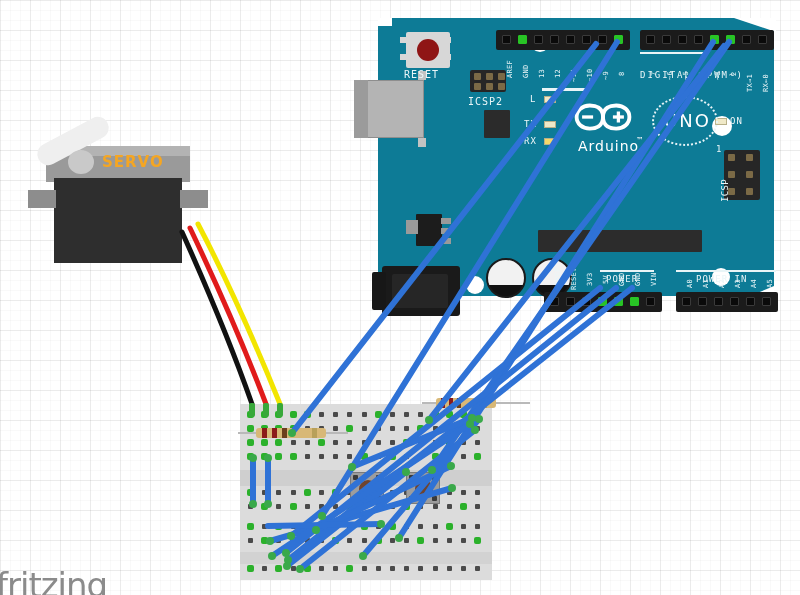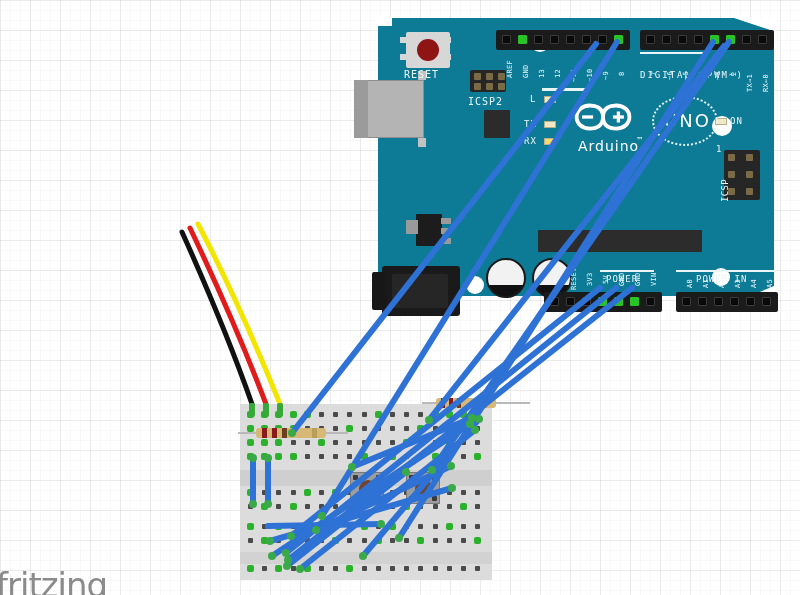--- a/index.html
+++ b/index.html
@@ -305,20 +305,30 @@
     <div class="pinlbl" style="left:308px;top:270px;">A0</div>
     <div class="pinlbl" style="left:324px;top:270px;">A1</div>
     <div class="pinlbl" style="left:340px;top:270px;">A2</div>
     <div class="pinlbl" style="left:356px;top:270px;">A3</div>
     <div class="pinlbl" style="left:372px;top:270px;">A4</div>
     <div class="pinlbl" style="left:388px;top:270px;">A5</div>
     <div class="whiteline" style="left:298px;top:252px;width:100px;"></div>
     <div class="sectlbl" style="left:318px;top:256px;font-size:9px;letter-spacing:1px;">POWER IN</div>
   </div>
 
+  <div class="abs" id="servo">
+    <div class="servo-top" style="left:18px;top:18px;width:144px;height:36px;"></div>
+    <div class="servo-top" style="left:18px;top:18px;width:144px;height:10px;background:#b3b3b3;"></div>
+    <div class="servo-body" style="left:26px;top:50px;width:128px;height:85px;"></div>
+    <div class="servo-tab" style="left:0px;top:62px;width:28px;height:18px;"></div>
+    <div class="servo-tab" style="left:152px;top:62px;width:28px;height:18px;"></div>
+    <div class="servo-horn" style="left:6px;top:2px;width:78px;height:22px;background:#efefef;"></div>
+    <div class="servo-hub" style="left:40px;top:22px;"></div>
+    <div class="servo-txt" style="left:74px;top:25px;">SERVO</div>
+  </div>
 
   <div class="abs" id="bb">
     <div class="bb-base"></div>
     <div class="bb-chan" style="left:0;top:66px;width:252px;height:16px;"></div>
     <div class="bb-chan" style="left:0;top:148px;width:252px;height:12px;background:#d2d2d2;"></div>
     <div id="bb-holes">
         <div class="bbhole on" style="left: 8px; top: 8px;"></div>
         <div class="bbhole on" style="left: 22.2px; top: 8px;"></div>
         <div class="bbhole on" style="left: 36.4px; top: 8px;"></div>
         <div class="bbhole on" style="left: 50.6px; top: 8px;"></div>

